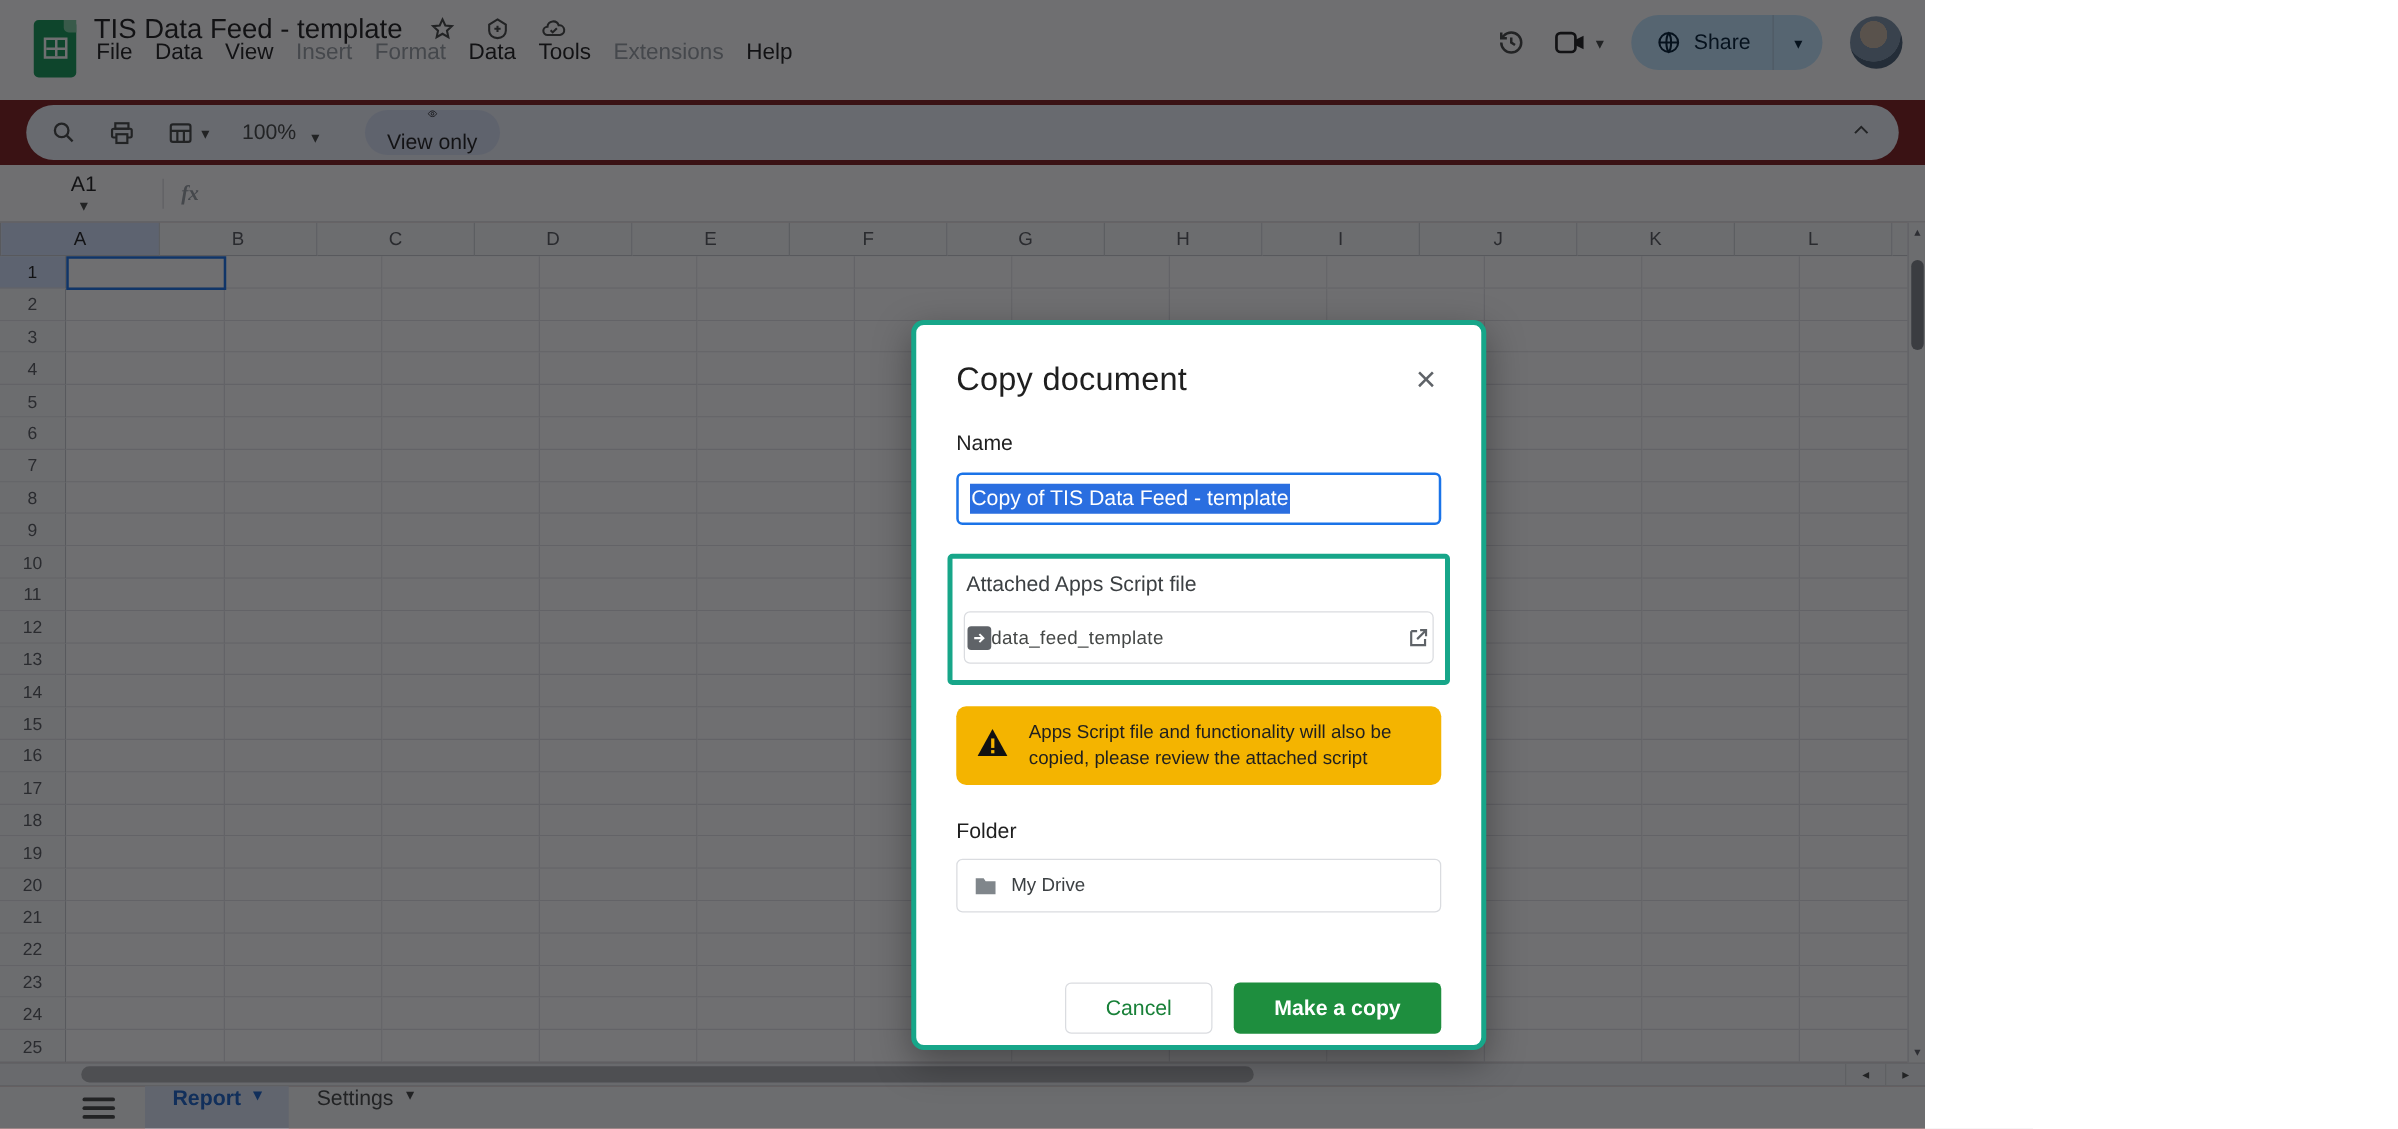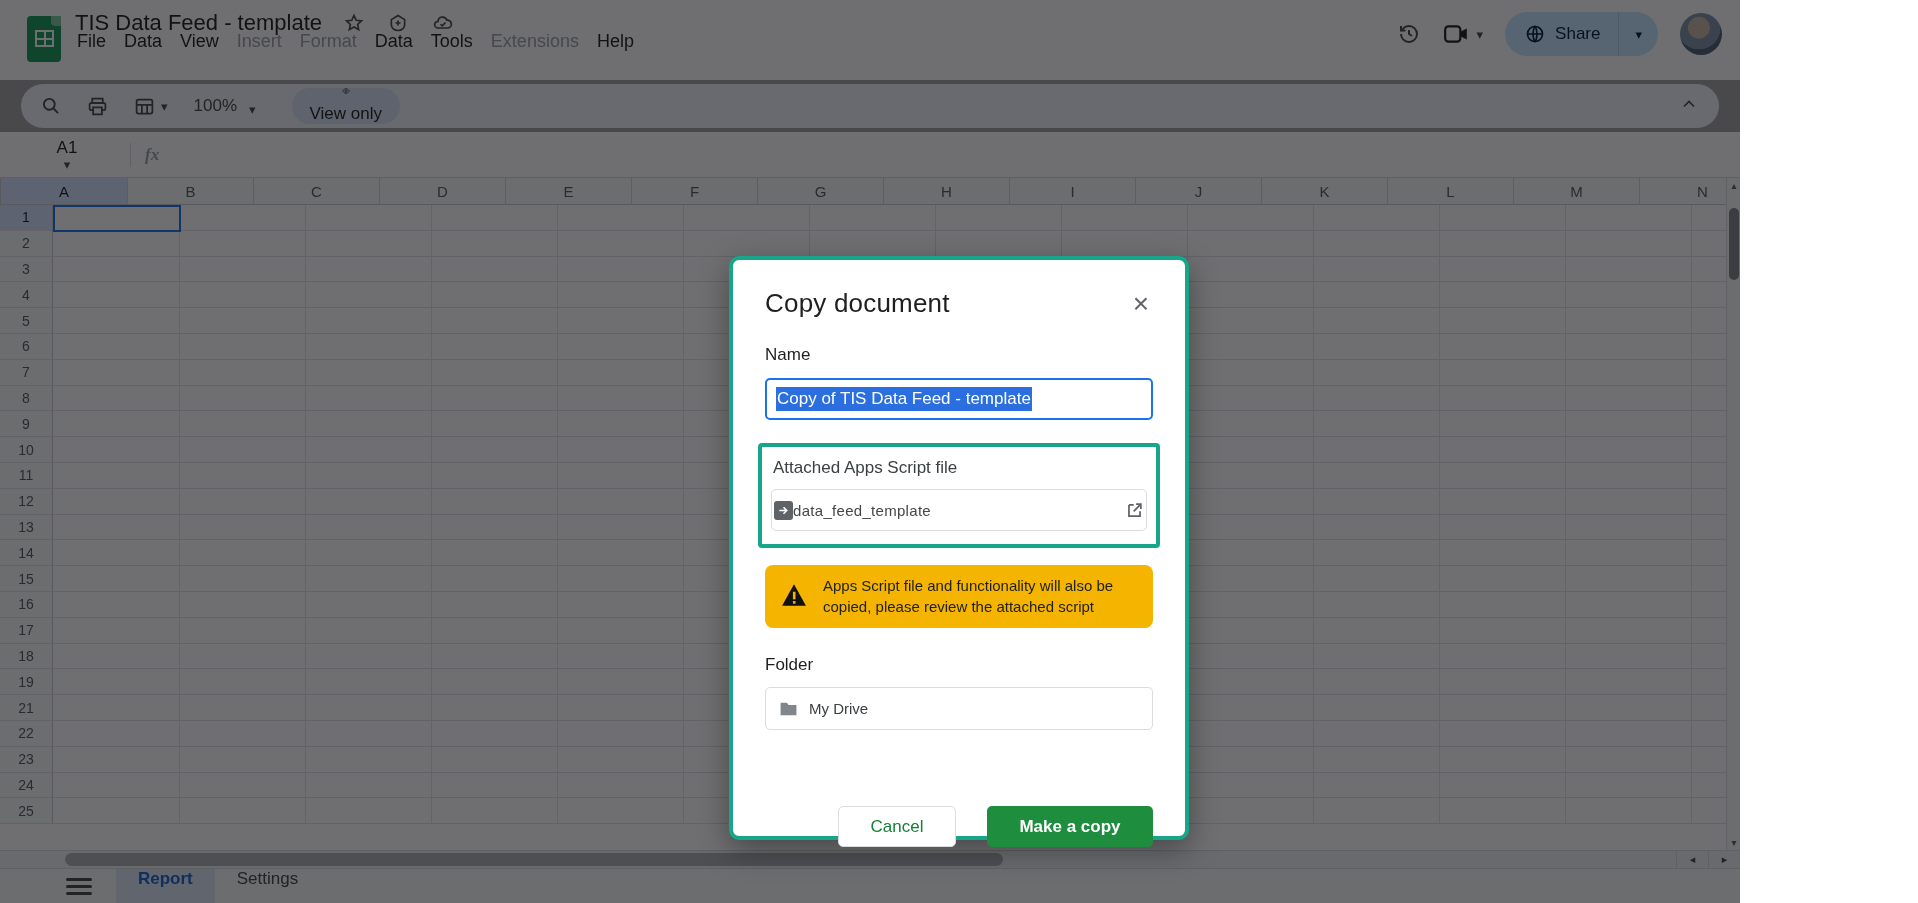--- a/index.html
+++ b/index.html
@@ -1,18 +1,18 @@
 <!DOCTYPE html>
 <html><head>
 <meta charset="utf-8">
 <style>
   * { margin:0; padding:0; box-sizing:border-box; }
   html,body { width:1918px; height:903px; overflow:hidden; background:#fff;
               font-family:"Liberation Sans", sans-serif; }
-  .app { position:relative; width:1740px; height:903px; background:#a3a3a3; overflow:hidden; }
+  .app { position:relative; width:1540px; height:903px; background:#7f1d1d; overflow:hidden; }
 
   
   .header { position:absolute; top:0; left:0; right:0; height:80px; background:#fff; }
   .logo { position:absolute; left:27px; top:16px; width:34px; height:46px; background:#149a57;
           border-radius:4px; }
   .logo .fold { position:absolute; right:0; top:0; width:10px; height:10px; background:#7ccca0;
           border-bottom-left-radius:4px; }
   .logo .grid-glyph { position:absolute; left:8px; top:14px; width:19px; height:17px;
           border:2px solid #fff; }
   .logo .grid-glyph::before { content:""; position:absolute; left:50%; top:0; bottom:0; width:2px; background:#fff; transform:translateX(-50%); }
@@ -84,21 +84,21 @@
   .hscroll .thumb { position:absolute; left:65px; top:2px; width:938px; height:13px; background:#aeb1b5; border-radius:7px; }
   .hs-btn { width:32px; height:100%; display:flex; align-items:center; justify-content:center;
             border-left:1px solid #d7dadd; color:#444746; font-size:11px; }
 
   
   .sheetbar { position:absolute; top:869px; left:0; right:0; height:34px; background:#f8f9fa;
               display:flex; align-items:stretch; }
   .hamburger { width:26px; display:flex; flex-direction:column; justify-content:center; gap:4px;
                margin-left:66px; margin-right:24px; }
   .hamburger span { display:block; height:3px; background:#444746; border-radius:2px; }
-  .sheet-tab { display:flex; align-items:flex-start; gap:10px; padding:0 22px; font-size:17px; color:#444746;flex-direction:column; }
+  .sheet-tab { display:flex; align-items:flex-start; gap:10px; padding:0 22px; font-size:17px; color:#444746; }
   .sheet-tab.active { background:#dde7f8; color:#1b64c9; font-weight:bold; }
   .sheet-tab.active .caret { color:#1b64c9; }
 
   
   .scrim { position:absolute; inset:0; background:rgba(10,11,13,0.59); z-index:50; }
   .dialog { position:absolute; left:729px; top:256px; width:460px; height:584px; background:#fff;
             border:4px solid #17a689; border-radius:10px; z-index:60; padding:28px 32px 0 32px;
             box-shadow:0 10px 30px rgba(0,0,0,.35); }
   .dlg-head { display:flex; align-items:flex-start; justify-content:space-between; }
   .dlg-title { font-size:26px; color:#1f1f1f; font-weight:400; letter-spacing:.2px; }
@@ -115,21 +115,21 @@
   .script-chip { width:19px; height:19px; background:#5f6368; border-radius:3px; display:flex;
                  align-items:center; justify-content:center; color:#fff; flex:0 0 19px; }
   .file-name { font-size:15px; color:#444746; letter-spacing:.3px; }
   .file-open { margin-left:auto; color:#5f6368; display:flex; cursor:pointer; }
   .warning { margin-top:17px; background:#f4b400; border-radius:8px; padding:11px 18px 11px 16px;
              display:flex; align-items:center; gap:16px; }
   .warning-text { font-size:15px; color:#1f1f1f; line-height:1.38; }
   .folder-box { margin-top:12px; height:43px; border:1px solid #dadce0; border-radius:5px;
                 display:flex; align-items:center; padding:0 13px; gap:11px; color:#5f6368; }
   .folder-name { font-size:15px; color:#3c4043; }
-  .dlg-actions { margin-top:76px; display:flex; justify-content:flex-end; gap:31px; }
+  .dlg-actions { margin-top:56px; display:flex; justify-content:flex-end; gap:17px; }
   .btn { height:41px; border-radius:5px; font-size:17px; font-family:"Liberation Sans", sans-serif;
          display:flex; align-items:center; justify-content:center; cursor:pointer; border:none; }
   .btn-cancel { width:118px; background:#fff; border:1px solid #dadce0; color:#188038; font-weight:500; }
   .btn-confirm { width:166px; background:#1e8e3e; color:#fff; font-weight:bold; }
 </style>
 </head>
 <body>
 
 <div class="app">
 
@@ -607,20 +607,38 @@
           <div class="cell"></div>
           <div class="cell"></div>
           <div class="cell"></div>
           <div class="cell"></div>
           <div class="cell"></div>
           <div class="cell"></div>
           <div class="cell"></div>
           <div class="cell"></div>
         </div>
         <div class="grid-row">
+          <div class="row-header">20</div>
+          <div class="cell first"></div>
+          <div class="cell"></div>
+          <div class="cell"></div>
+          <div class="cell"></div>
+          <div class="cell"></div>
+          <div class="cell"></div>
+          <div class="cell"></div>
+          <div class="cell"></div>
+          <div class="cell"></div>
+          <div class="cell"></div>
+          <div class="cell"></div>
+          <div class="cell"></div>
+          <div class="cell"></div>
+          <div class="cell"></div>
+          <div class="cell"></div>
+        </div>
+        <div class="grid-row">
           <div class="row-header">21</div>
           <div class="cell first"></div>
           <div class="cell"></div>
           <div class="cell"></div>
           <div class="cell"></div>
           <div class="cell"></div>
           <div class="cell"></div>
           <div class="cell"></div>
           <div class="cell"></div>
           <div class="cell"></div>

